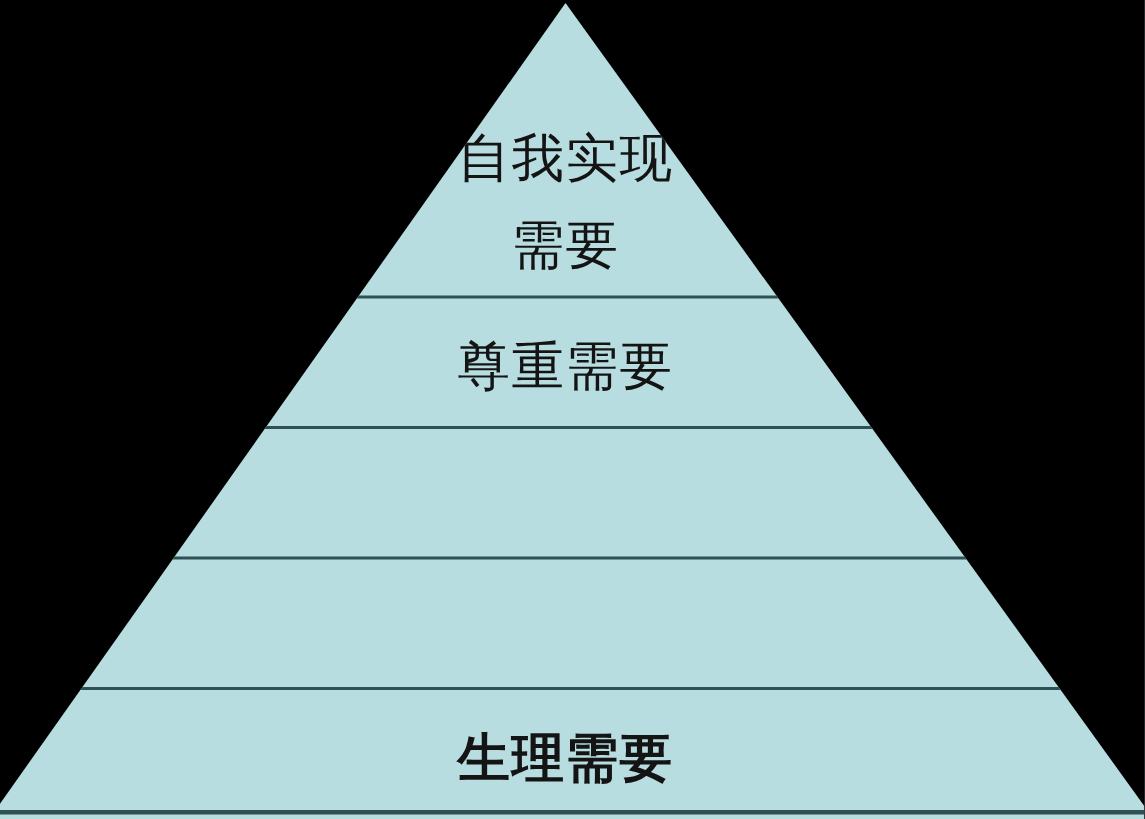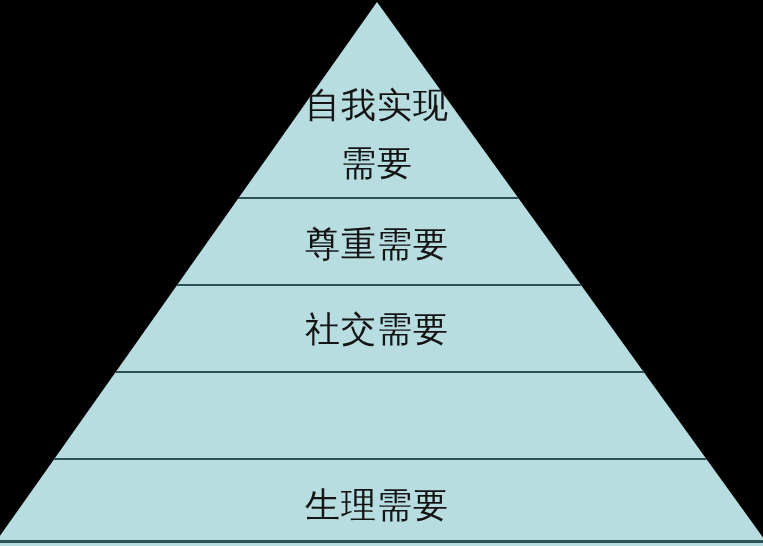--- a/index.html
+++ b/index.html
@@ -43,38 +43,37 @@
     font-size: 35px;
     line-height: 35px;
     letter-spacing: 1px;
     white-space: nowrap;
   }
   .l-top1 { top: 88px; }
   .l-top2 { top: 146px; }
   .l-esteem { top: 227px; }
   .l-social { top: 312px; }
   .l-safety { top: 401px; }
-  .l-physio { top: 488px; }
+  .l-physio { top: 488px; font-weight: bold; }
 </style>
 </head>
 <body>
 
 <div id="canvas">
   <div class="pyramid">
 
     <div class="label l-top1">自我实现</div>
     <div class="label l-top2">需要</div>
 
     <div class="divider d1"></div>
 
     <div class="label l-esteem">尊重需要</div>
 
     <div class="divider d2"></div>
 
-    <div class="label l-social">社交需要</div>
 
     <div class="divider d3"></div>
 
 
     <div class="divider d4"></div>
 
     <div class="label l-physio">生理需要</div>
 
     <div class="divider base"></div>
   </div>

